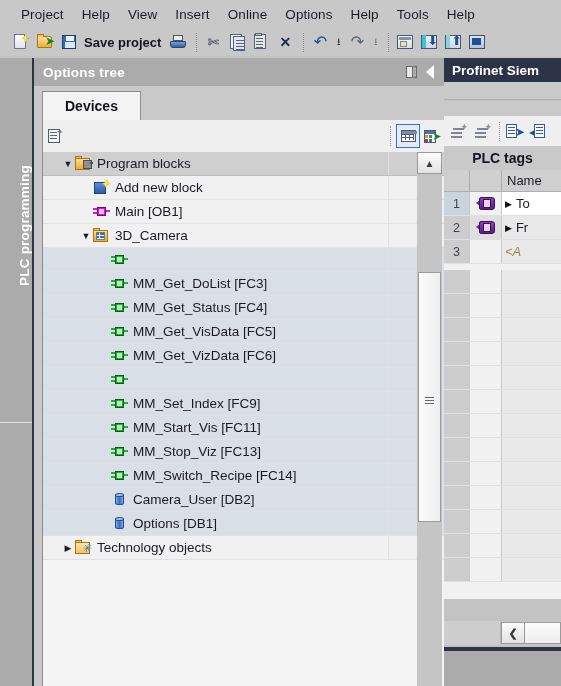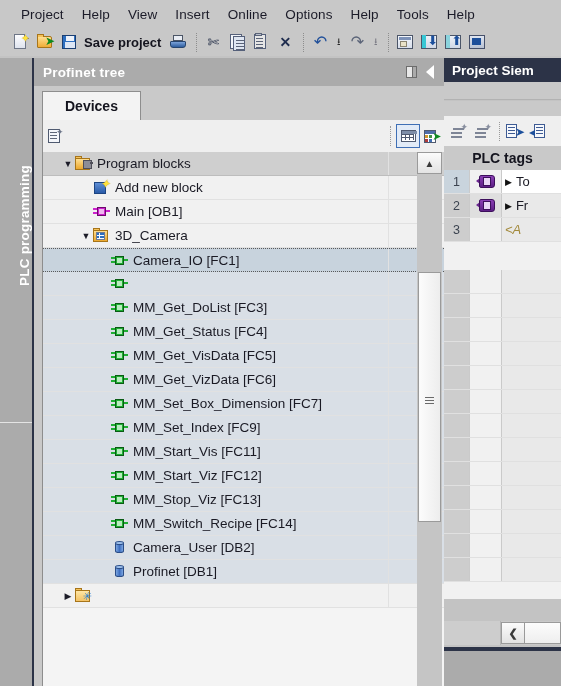--- a/index.html
+++ b/index.html
@@ -491,21 +491,21 @@
   </div>
 
   <div class="taskstrip">
     <div class="vtext">PLC programming</div>
     <div class="divider"></div>
   </div>
 
   <div class="tree-panel">
 
     <div class="tree-title">
-      <div class="tree-title-text">Profinet tree</div>
+      <div class="tree-title-text">Options tree</div>
       <div class="tree-title-ico">
         <div class="cols-ico"></div>
         <div class="arrow-left"></div>
       </div>
     </div>
 
     <div class="tabs-row">
       <div class="tab">Devices</div>
     </div>
 
@@ -587,209 +587,185 @@
             <span class="i-grp">
               <i class="i-grp-t"></i>
               <i class="i-grp-f"></i>
               <i class="i-grp-in"></i>
               <i class="i-grp-d"></i>
               <i class="i-grp-d2"></i>
             </span>
             <span class="lbl">3D_Camera</span>
             <span class="row-rcol"></span>
           </div>
-          <div class="row sel">
+          <div class="row alt">
             <span style="display:inline-block;width:54px;flex:0 0 auto"></span>
             <span class="twisty"></span>
             <span class="i-fb">
               <i class="i-fb-l green"></i>
               <i class="i-fb-r green"></i>
               <i class="i-fb-sq green"></i>
               <i class="i-fb-in green"></i>
             </span>
-            <span class="lbl">Camera_IO [FC1]</span>
             <span class="row-rcol"></span>
           </div>
           <div class="row alt">
             <span style="display:inline-block;width:54px;flex:0 0 auto"></span>
             <span class="twisty"></span>
             <span class="i-fb">
               <i class="i-fb-l green"></i>
               <i class="i-fb-r green"></i>
               <i class="i-fb-sq green"></i>
               <i class="i-fb-in green"></i>
             </span>
+            <span class="lbl">MM_Get_DoList [FC3]</span>
             <span class="row-rcol"></span>
           </div>
           <div class="row alt">
             <span style="display:inline-block;width:54px;flex:0 0 auto"></span>
             <span class="twisty"></span>
             <span class="i-fb">
               <i class="i-fb-l green"></i>
               <i class="i-fb-r green"></i>
               <i class="i-fb-sq green"></i>
               <i class="i-fb-in green"></i>
             </span>
-            <span class="lbl">MM_Get_DoList [FC3]</span>
+            <span class="lbl">MM_Get_Status [FC4]</span>
             <span class="row-rcol"></span>
           </div>
           <div class="row alt">
             <span style="display:inline-block;width:54px;flex:0 0 auto"></span>
             <span class="twisty"></span>
             <span class="i-fb">
               <i class="i-fb-l green"></i>
               <i class="i-fb-r green"></i>
               <i class="i-fb-sq green"></i>
               <i class="i-fb-in green"></i>
             </span>
-            <span class="lbl">MM_Get_Status [FC4]</span>
+            <span class="lbl">MM_Get_VisData [FC5]</span>
             <span class="row-rcol"></span>
           </div>
           <div class="row alt">
             <span style="display:inline-block;width:54px;flex:0 0 auto"></span>
             <span class="twisty"></span>
             <span class="i-fb">
               <i class="i-fb-l green"></i>
               <i class="i-fb-r green"></i>
               <i class="i-fb-sq green"></i>
               <i class="i-fb-in green"></i>
             </span>
-            <span class="lbl">MM_Get_VisData [FC5]</span>
+            <span class="lbl">MM_Get_VizData [FC6]</span>
             <span class="row-rcol"></span>
           </div>
           <div class="row alt">
             <span style="display:inline-block;width:54px;flex:0 0 auto"></span>
             <span class="twisty"></span>
             <span class="i-fb">
               <i class="i-fb-l green"></i>
               <i class="i-fb-r green"></i>
               <i class="i-fb-sq green"></i>
               <i class="i-fb-in green"></i>
             </span>
-            <span class="lbl">MM_Get_VizData [FC6]</span>
             <span class="row-rcol"></span>
           </div>
           <div class="row alt">
             <span style="display:inline-block;width:54px;flex:0 0 auto"></span>
             <span class="twisty"></span>
             <span class="i-fb">
               <i class="i-fb-l green"></i>
               <i class="i-fb-r green"></i>
               <i class="i-fb-sq green"></i>
               <i class="i-fb-in green"></i>
             </span>
-            <span class="lbl">MM_Set_Box_Dimension [FC7]</span>
+            <span class="lbl">MM_Set_Index [FC9]</span>
             <span class="row-rcol"></span>
           </div>
           <div class="row alt">
             <span style="display:inline-block;width:54px;flex:0 0 auto"></span>
             <span class="twisty"></span>
             <span class="i-fb">
               <i class="i-fb-l green"></i>
               <i class="i-fb-r green"></i>
               <i class="i-fb-sq green"></i>
               <i class="i-fb-in green"></i>
             </span>
-            <span class="lbl">MM_Set_Index [FC9]</span>
+            <span class="lbl">MM_Start_Vis [FC11]</span>
             <span class="row-rcol"></span>
           </div>
           <div class="row alt">
             <span style="display:inline-block;width:54px;flex:0 0 auto"></span>
             <span class="twisty"></span>
             <span class="i-fb">
               <i class="i-fb-l green"></i>
               <i class="i-fb-r green"></i>
               <i class="i-fb-sq green"></i>
               <i class="i-fb-in green"></i>
             </span>
-            <span class="lbl">MM_Start_Vis [FC11]</span>
+            <span class="lbl">MM_Stop_Viz [FC13]</span>
             <span class="row-rcol"></span>
           </div>
           <div class="row alt">
             <span style="display:inline-block;width:54px;flex:0 0 auto"></span>
             <span class="twisty"></span>
             <span class="i-fb">
               <i class="i-fb-l green"></i>
               <i class="i-fb-r green"></i>
               <i class="i-fb-sq green"></i>
               <i class="i-fb-in green"></i>
             </span>
-            <span class="lbl">MM_Start_Viz [FC12]</span>
-            <span class="row-rcol"></span>
-          </div>
-          <div class="row alt">
-            <span style="display:inline-block;width:54px;flex:0 0 auto"></span>
-            <span class="twisty"></span>
-            <span class="i-fb">
-              <i class="i-fb-l green"></i>
-              <i class="i-fb-r green"></i>
-              <i class="i-fb-sq green"></i>
-              <i class="i-fb-in green"></i>
-            </span>
-            <span class="lbl">MM_Stop_Viz [FC13]</span>
-            <span class="row-rcol"></span>
-          </div>
-          <div class="row alt">
-            <span style="display:inline-block;width:54px;flex:0 0 auto"></span>
-            <span class="twisty"></span>
-            <span class="i-fb">
-              <i class="i-fb-l green"></i>
-              <i class="i-fb-r green"></i>
-              <i class="i-fb-sq green"></i>
-              <i class="i-fb-in green"></i>
-            </span>
             <span class="lbl">MM_Switch_Recipe [FC14]</span>
             <span class="row-rcol"></span>
           </div>
           <div class="row alt">
             <span style="display:inline-block;width:54px;flex:0 0 auto"></span>
             <span class="twisty"></span>
             <span class="i-db">
               <i class="i-db-c"></i>
               <i class="i-db-t"></i>
             </span>
             <span class="lbl">Camera_User [DB2]</span>
             <span class="row-rcol"></span>
           </div>
           <div class="row alt">
             <span style="display:inline-block;width:54px;flex:0 0 auto"></span>
             <span class="twisty"></span>
             <span class="i-db">
               <i class="i-db-c"></i>
               <i class="i-db-t"></i>
             </span>
-            <span class="lbl">Profinet [DB1]</span>
+            <span class="lbl">Options [DB1]</span>
             <span class="row-rcol"></span>
           </div>
           <div class="row lite">
             <span style="display:inline-block;width:18px;flex:0 0 auto"></span>
             <span class="twisty">▶</span>
             <span class="i-tech">
               <i class="i-tech-t"></i>
               <i class="i-tech-f"></i>
               <i class="i-tech-g">✳</i>
             </span>
+            <span class="lbl">Technology objects</span>
             <span class="row-rcol"></span>
           </div>
         </div>
       <div class="tree-sb">
         <div class="sb-up">▲</div>
         <div class="sb-thumb">
           <div class="sb-grip"></div>
         </div>
       </div>
     </div>
   </div>
 
   <div class="panel-edge"></div>
 
   <div class="right-panel">
 
     <div class="rp-title">
-      <div class="rp-title-text">Project Siem</div>
+      <div class="rp-title-text">Profinet Siem</div>
     </div>
 
     <div class="rp-band"></div>
     <div class="rp-band2"></div>
 
     <div class="rp-tb">
       <div class="rp-tb-btn">
         <div class="imp-ico">
             <div class="imp-l"></div>
             <div class="imp-sp">✦</div>
@@ -816,20 +792,25 @@
             <div class="exp-ar" style="left:-1px;right:auto">◂</div>
           </div>
       </div>
     </div>
 
     <div class="rp-tabcap">
       <div class="rp-tabcap-text">PLC tags</div>
     </div>
 
     <div class="rp-grid">
+      <div class="g-hdr">
+        <div class="g-c-num"></div>
+        <div class="g-c-ico"></div>
+        <div class="g-c-name">Name</div>
+      </div>
       <div id="tag-rows">
           <div class="g-row ">
             <span class="n">1</span>
             <span class="ic">
               <span class="tagico">
                 <i class="tagico-p"></i>
                 <i class="tagico-b"></i>
                 <i class="tagico-i"></i>
               </span>
             </span>

